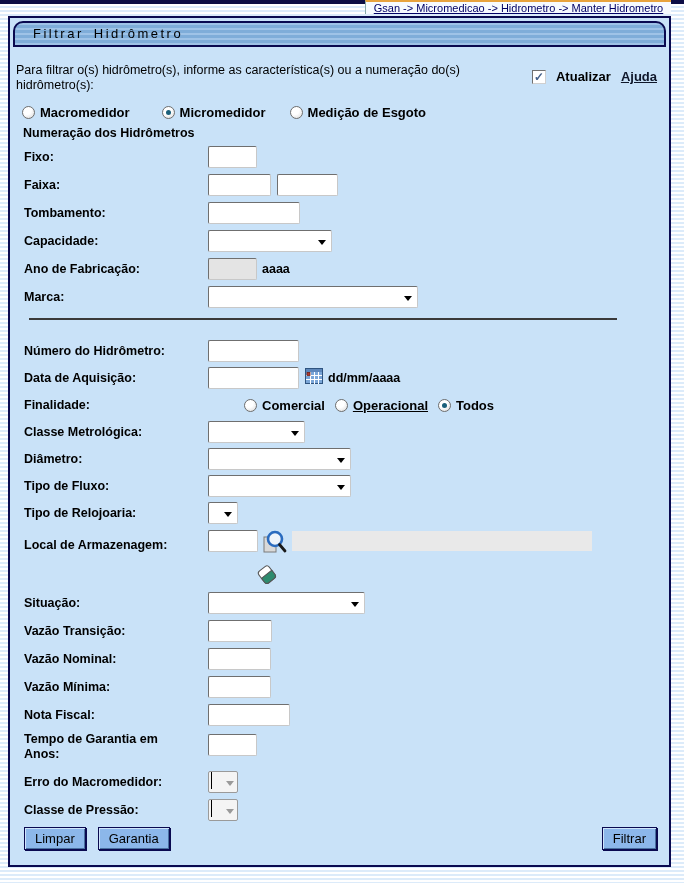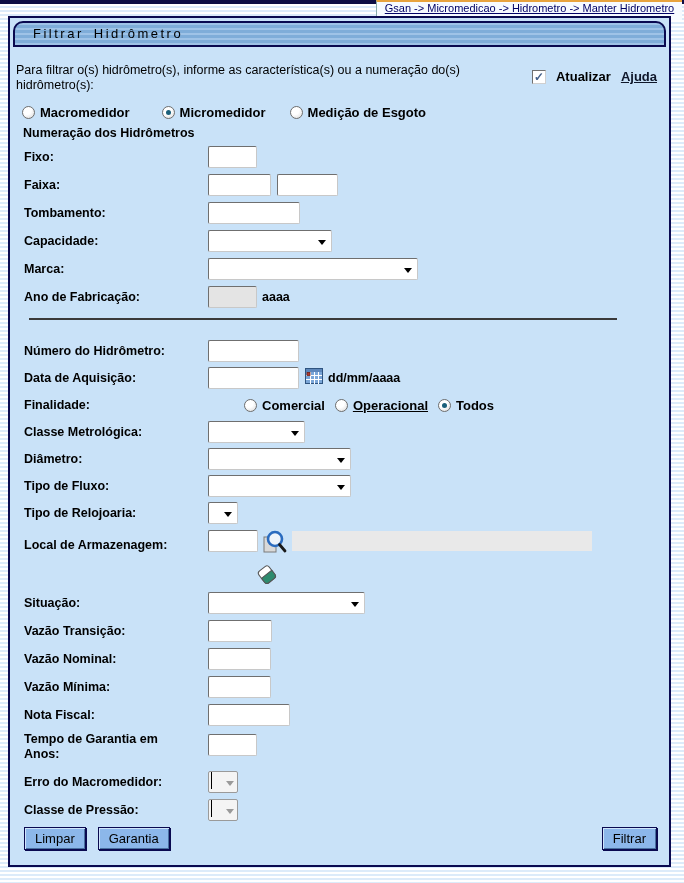--- a/index.html
+++ b/index.html
@@ -4,21 +4,21 @@
 <style>
   * { margin:0; padding:0; box-sizing:border-box; }
   html,body { width:684px; height:883px; overflow:hidden; }
   body {
     font-family:"Liberation Sans", sans-serif;
     background:repeating-linear-gradient(180deg,#ffffff 0 2px,#dcebfa 2px 4px);
     position:relative; color:#000;
   }
   .topbar { position:absolute; top:0; left:0; width:100%; height:4px; background:#0d0d45; }
   .breadcrumb {
-    position:absolute; top:0; right:2px; width:306px; height:20px;
+    position:absolute; top:0; right:13px; width:306px; height:14px;
     background:#f6faff; border-top:2px solid #e8a33d; border-left:1px solid #8aa;
     font-size:11px; line-height:12px; text-align:center;
     color:#000066; text-decoration:underline; white-space:nowrap;
   }
   .panel {
     position:absolute; left:8px; top:16px; width:663px; height:851px;
     background:#c9e2f8; border:2px solid #0a0a50;
   }
   .titlebar {
     margin:3px 3px 0 3px; height:26px;
@@ -131,30 +131,30 @@
     </div>
 
     <div class="row">
       <span class="lbl">Capacidade:</span>
       <div class="sel" style="width:124px;">
           <span class="arr"></span>
         </div>
     </div>
 
     <div class="row">
-      <span class="lbl">Marca:</span>
-      <div class="sel" style="width:210px;">
-          <span class="arr"></span>
-        </div>
-    </div>
-
-    <div class="row">
       <span class="lbl">Ano de Fabricação:</span>
       <input class="tbox disabled" style="width: 49px;" disabled="">
       <span class="hint">aaaa</span>
+    </div>
+
+    <div class="row">
+      <span class="lbl">Marca:</span>
+      <div class="sel" style="width:210px;">
+          <span class="arr"></span>
+        </div>
     </div>
 
     <div class="divider"></div>
 
     <div class="row tight">
       <span class="lbl">Número do Hidrômetro:</span>
       <input class="tbox" style="width: 91px;">
     </div>
 
     <div class="row tight">

